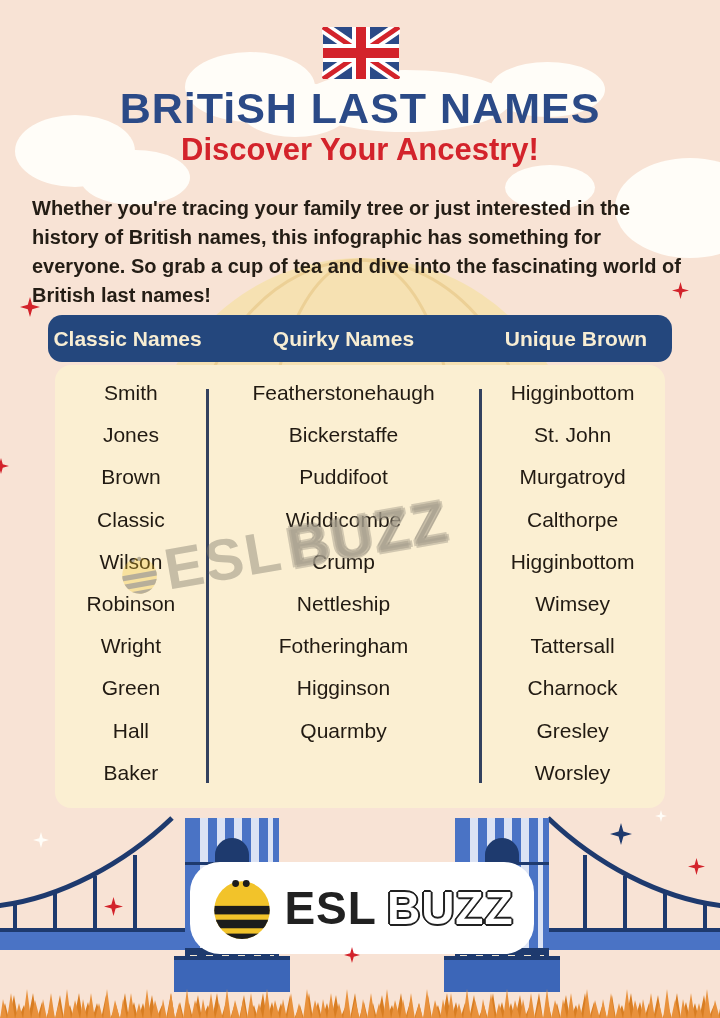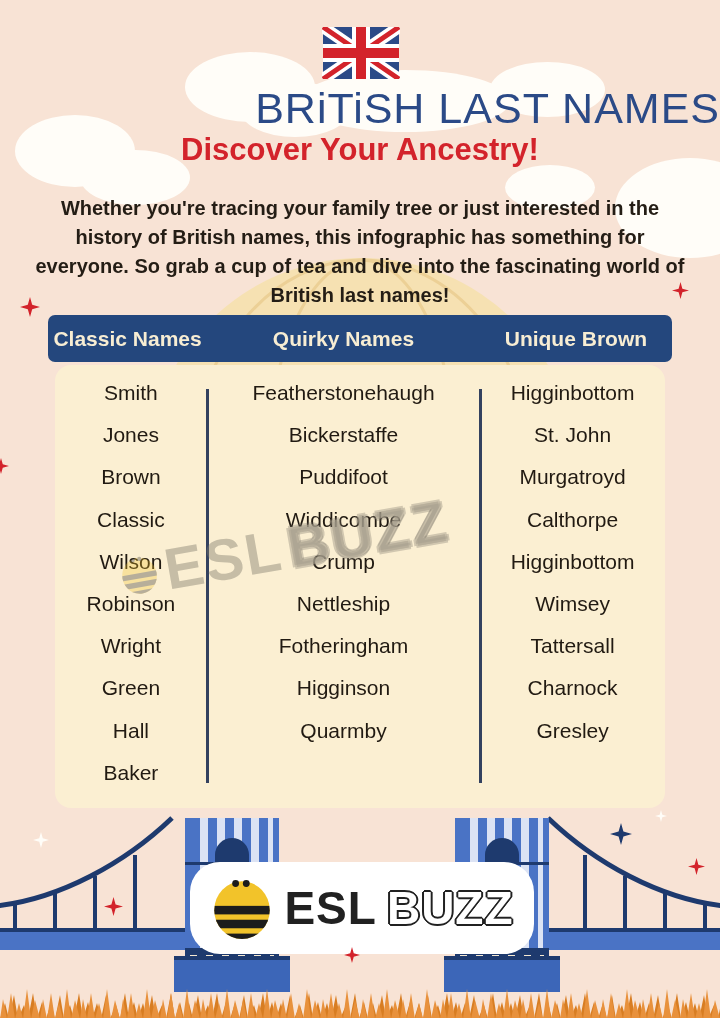--- a/index.html
+++ b/index.html
@@ -14,26 +14,26 @@
   .globe svg{position:absolute;left:0;top:0;}
 
   
   .sparkle{position:absolute;clip-path:polygon(50% 0%,61% 39%,100% 50%,61% 61%,50% 100%,39% 61%,0% 50%,39% 39%);}
   .sp-red{background:var(--red,#d3232b);}
   .sp-navy{background:var(--bridge-navy,#1e3a6e);}
   .sp-white{background:#fffdf8;}
 
   
   .flag{position:absolute;left:322px;top:27px;}
-  .title{position:absolute;left:0;top:84px;width:720px;text-align:right;font-size:43px;font-weight:normal;letter-spacing:1px;color:var(--title-navy,#2b4a87);margin:0;}
+  .title{position:absolute;left:0;top:84px;width:720px;text-align:center;font-size:43px;font-weight:bold;letter-spacing:1px;color:var(--title-navy,#2b4a87);margin:0;}
   .subtitle{position:absolute;left:0;top:132px;width:720px;text-align:center;font-size:31px;font-weight:bold;color:var(--red,#d3232b);margin:0;}
-  .intro{position:absolute;left:32px;top:194px;width:656px;text-align:center;font-size:20px;line-height:29px;font-weight:bold;color:var(--text-dark,#241d15);margin:0;}
-
-  
-  .table-header{position:absolute;left:48px;top:315px;width:624px;height:47px;background:var(--navy,#24477d);border-radius:7px;display:flex;align-items:center;}
+  .intro{position:absolute;left:32px;top:194px;width:656px;text-align:left;font-size:20px;line-height:29px;font-weight:bold;color:var(--text-dark,#241d15);margin:0;}
+
+  
+  .table-header{position:absolute;left:48px;top:315px;width:624px;height:47px;background:var(--navy,#24477d);border-radius:14px;display:flex;align-items:center;}
   .th{font-size:21px;font-weight:bold;color:var(--cream-text,#f7edd3);text-align:center;}
   .th.c0{width:25.5%;}.th.c1{width:43.7%;}.th.c2{width:30.8%;}
   .table-body{position:absolute;left:55px;top:365px;width:610px;height:443px;background:var(--table-bg,#fbefd2);border-radius:16px;display:flex;}
   .divider{position:absolute;top:24px;height:394px;width:3px;background:#33415f;}
   .d1{left:151px;}.d2{left:424px;}
   .t-col{padding-top:7px;}
   .t-col.c0{width:24.9%;}.t-col.c1{width:44.8%;}.t-col.c2{width:30.3%;}
   .t-cell{height:42.2px;display:flex;align-items:center;justify-content:center;font-size:21px;font-weight:normal;color:#211a12;}
 
   
@@ -159,20 +159,21 @@
     <div class="t-col c2">
         <div class="t-cell">Higginbottom</div>
         <div class="t-cell">St. John</div>
         <div class="t-cell">Murgatroyd</div>
         <div class="t-cell">Calthorpe</div>
         <div class="t-cell">Higginbottom</div>
         <div class="t-cell">Wimsey</div>
         <div class="t-cell">Tattersall</div>
         <div class="t-cell">Charnock</div>
         <div class="t-cell">Gresley</div>
+        <div class="t-cell">Worsley</div>
       </div>
   </div>
 
   <svg class="cables" width="720" height="145" viewBox="0 0 720 145">
     <path d="M-4,96 C60,89 125,53 172,8" fill="none" stroke="#1e3a6e" stroke-width="5"></path>
     <path d="M548,8 C595,53 660,89 724,96" fill="none" stroke="#1e3a6e" stroke-width="5"></path>
     <g stroke="#1e3a6e" stroke-width="4">
       <line x1="15" y1="92" x2="15" y2="120"></line>
       <line x1="55" y1="83" x2="55" y2="120"></line>
       <line x1="95" y1="66" x2="95" y2="120"></line>

